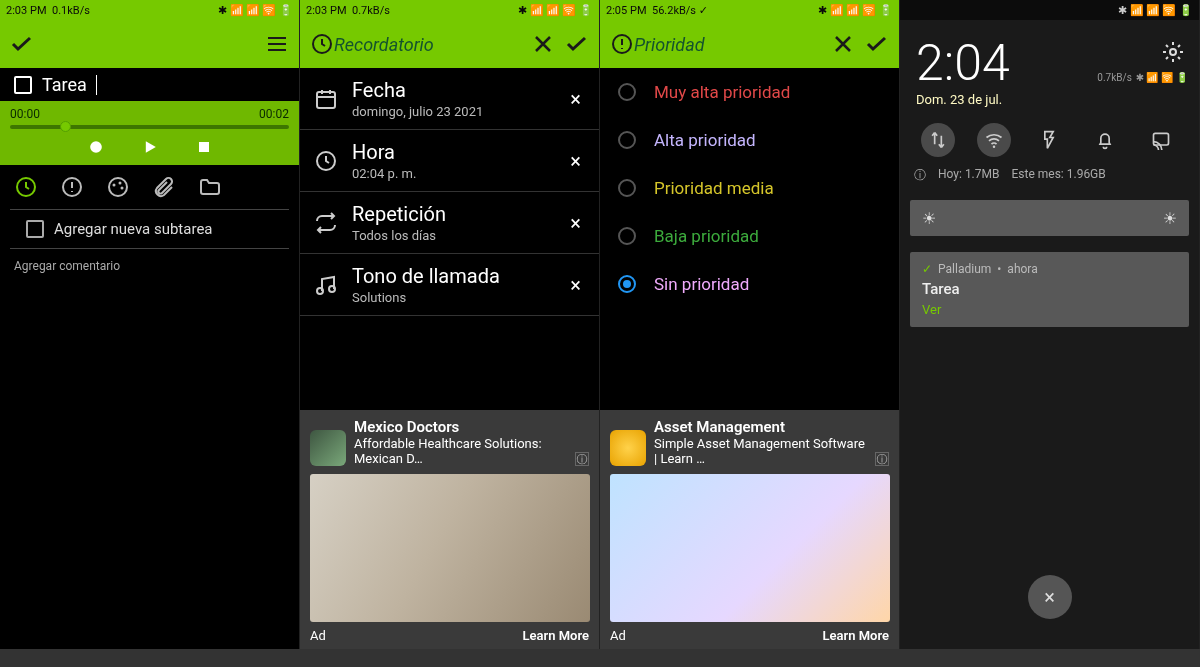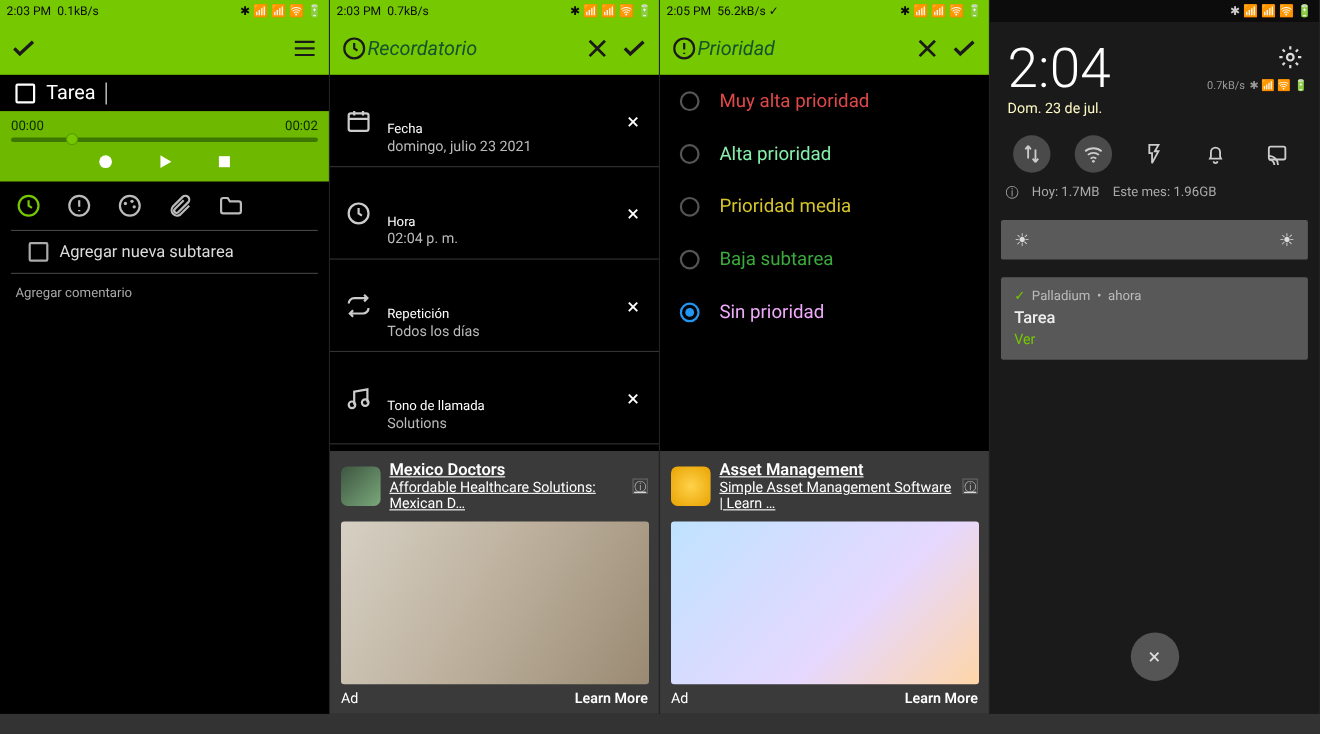--- a/index.html
+++ b/index.html
@@ -34,33 +34,33 @@
   .iconrow .icon.active { color: #76c900; }
   .divider { border-top: 1px solid #444; margin: 0 10px; }
   .sub-row { display: flex; align-items: center; gap: 10px; padding: 10px 26px; color: #ddd; font-size: 15px; }
   .sub-row .checkbox { border-color: #aaa; }
   .comment { color: #aaa; font-size: 12px; padding: 10px 14px; }
 
   
   .listrow { display: flex; align-items: center; padding: 10px 14px; border-bottom: 1px solid #333; gap: 14px; }
   .listrow .icon { color: #ccc; }
   .listrow .txt { flex: 1; color: #fff; }
-  .listrow .txt .t { font-size: 12px; margin-top: 32px; }
+  .listrow .txt .t { font-size: 20px; }
   .listrow .txt .s { font-size: 13px; color: #bbb; margin-top: 2px; }
   .listrow .x { color: #fff; font-size: 20px; padding: 0 4px; }
 
   
   .radiorow { display: flex; align-items: center; gap: 18px; padding: 14px 18px; }
   .radio { width: 18px; height: 18px; border: 2px solid #555; border-radius: 50%; display: flex; align-items: center; justify-content: center; }
   .radio.selected { border-color: #2196f3; }
   .radio.selected .dot { width: 8px; height: 8px; background: #2196f3; border-radius: 50%; }
 
   
   .ad { margin-top: auto; background: #3a3a3a; color: #fff; }
-  .ad-head { display: flex; align-items: center; padding: 8px 10px 4px; gap: 8px; text-decoration: underline; }
+  .ad-head { display: flex; align-items: flex-end; padding: 8px 10px 4px; gap: 8px; }
   .ad-thumb { width: 36px; height: 36px; border-radius: 6px; }
   .ad-titles { flex: 1; font-size: 13px; }
   .ad-titles .at { font-weight: 600; font-size: 15px; }
   .ad-close { color: #bbb; font-size: 11px; border: 1px solid #666; width: 14px; height: 14px; display: flex; align-items: center; justify-content: center; }
   .ad-img { width: 280px; height: 148px; margin: 4px auto 0; border-radius: 3px; }
   .ad-foot { display: flex; justify-content: space-between; padding: 6px 10px; font-size: 13px; }
   .ad-foot .lm { font-weight: 600; }
 
   
   .bigclock { padding: 14px 16px 2px; color: #fff; }
@@ -371,29 +371,29 @@
       </span>
   </div>
 
   <div id="priority-list">
       <div class="radiorow">
         <span class="radio "></span>
         <span style="color:#e04848;font-size:17px">Muy alta prioridad</span>
       </div>
       <div class="radiorow">
         <span class="radio "></span>
-        <span style="color:#86efac;font-size:17px">Alta prioridad</span>
+        <span style="color:#c4b5fd;font-size:17px">Alta prioridad</span>
       </div>
       <div class="radiorow">
         <span class="radio "></span>
         <span style="color:#d6c62a;font-size:17px">Prioridad media</span>
       </div>
       <div class="radiorow">
         <span class="radio "></span>
-        <span style="color:#3caa3c;font-size:17px">Baja subtarea</span>
+        <span style="color:#3caa3c;font-size:17px">Baja prioridad</span>
       </div>
       <div class="radiorow">
         <span class="radio selected">
           <span class="dot"></span>
         </span>
         <span style="color:#f0abfc;font-size:17px">Sin prioridad</span>
       </div>
     </div>
 
   <div class="ad">

